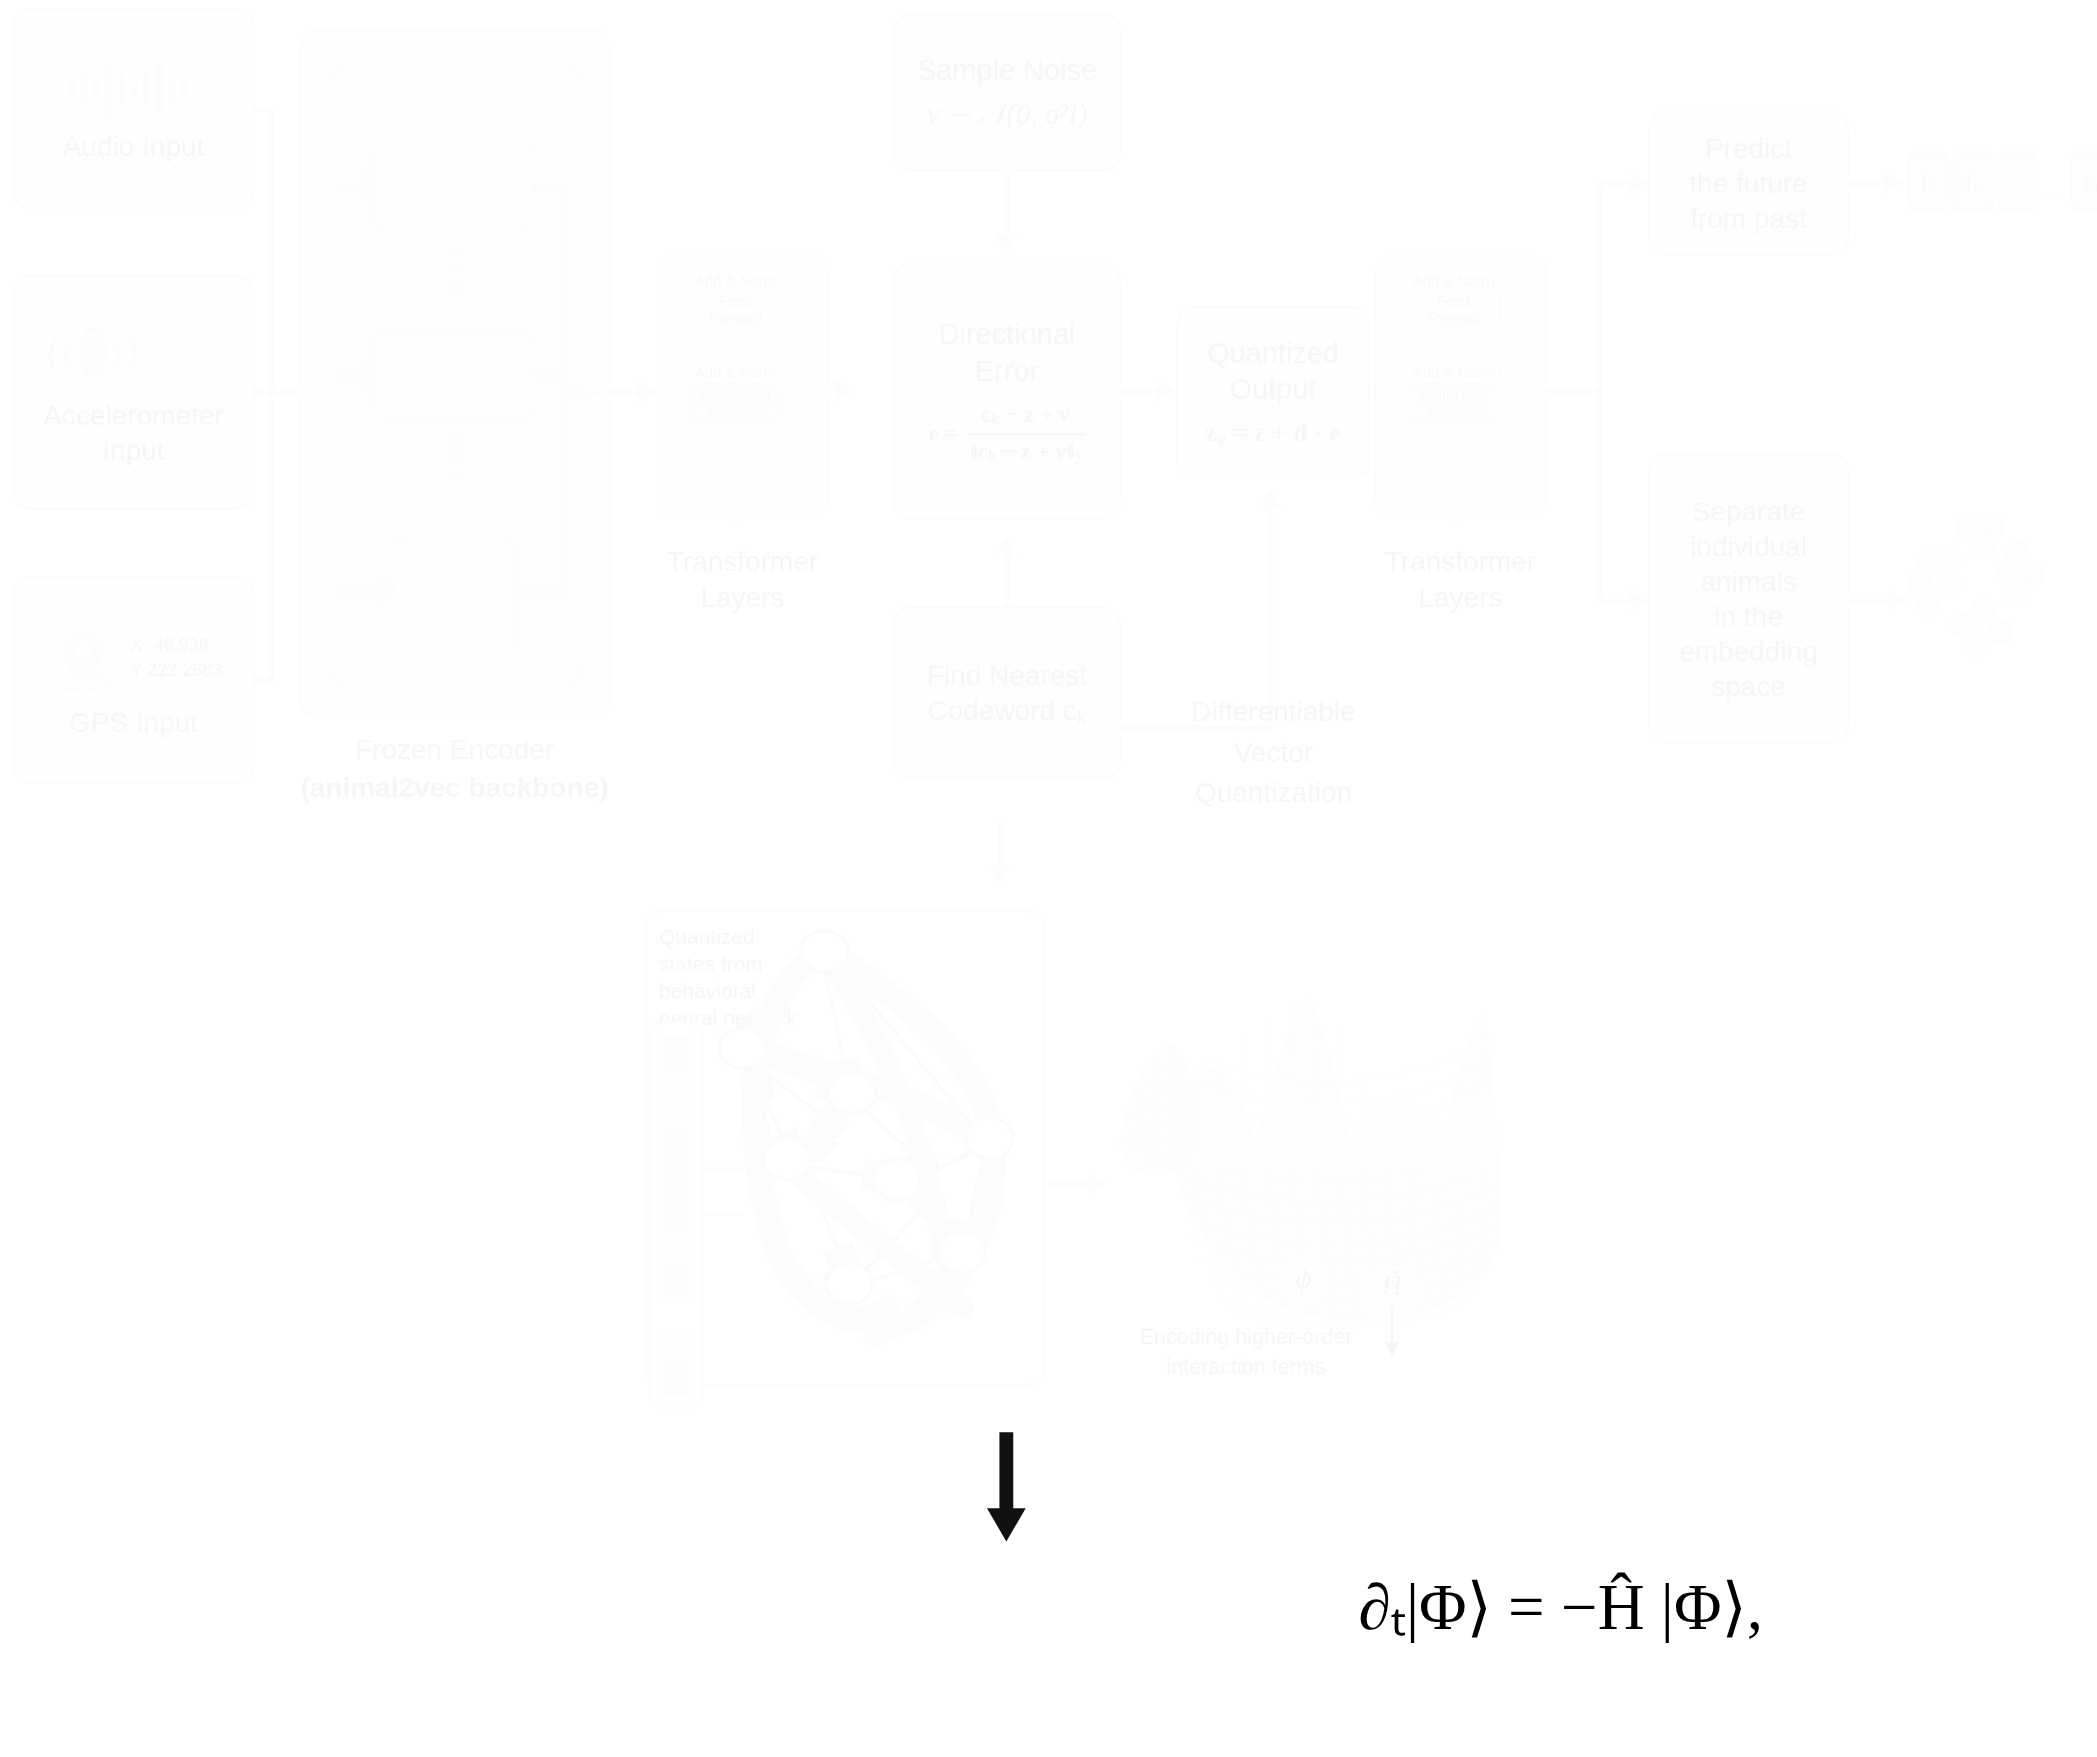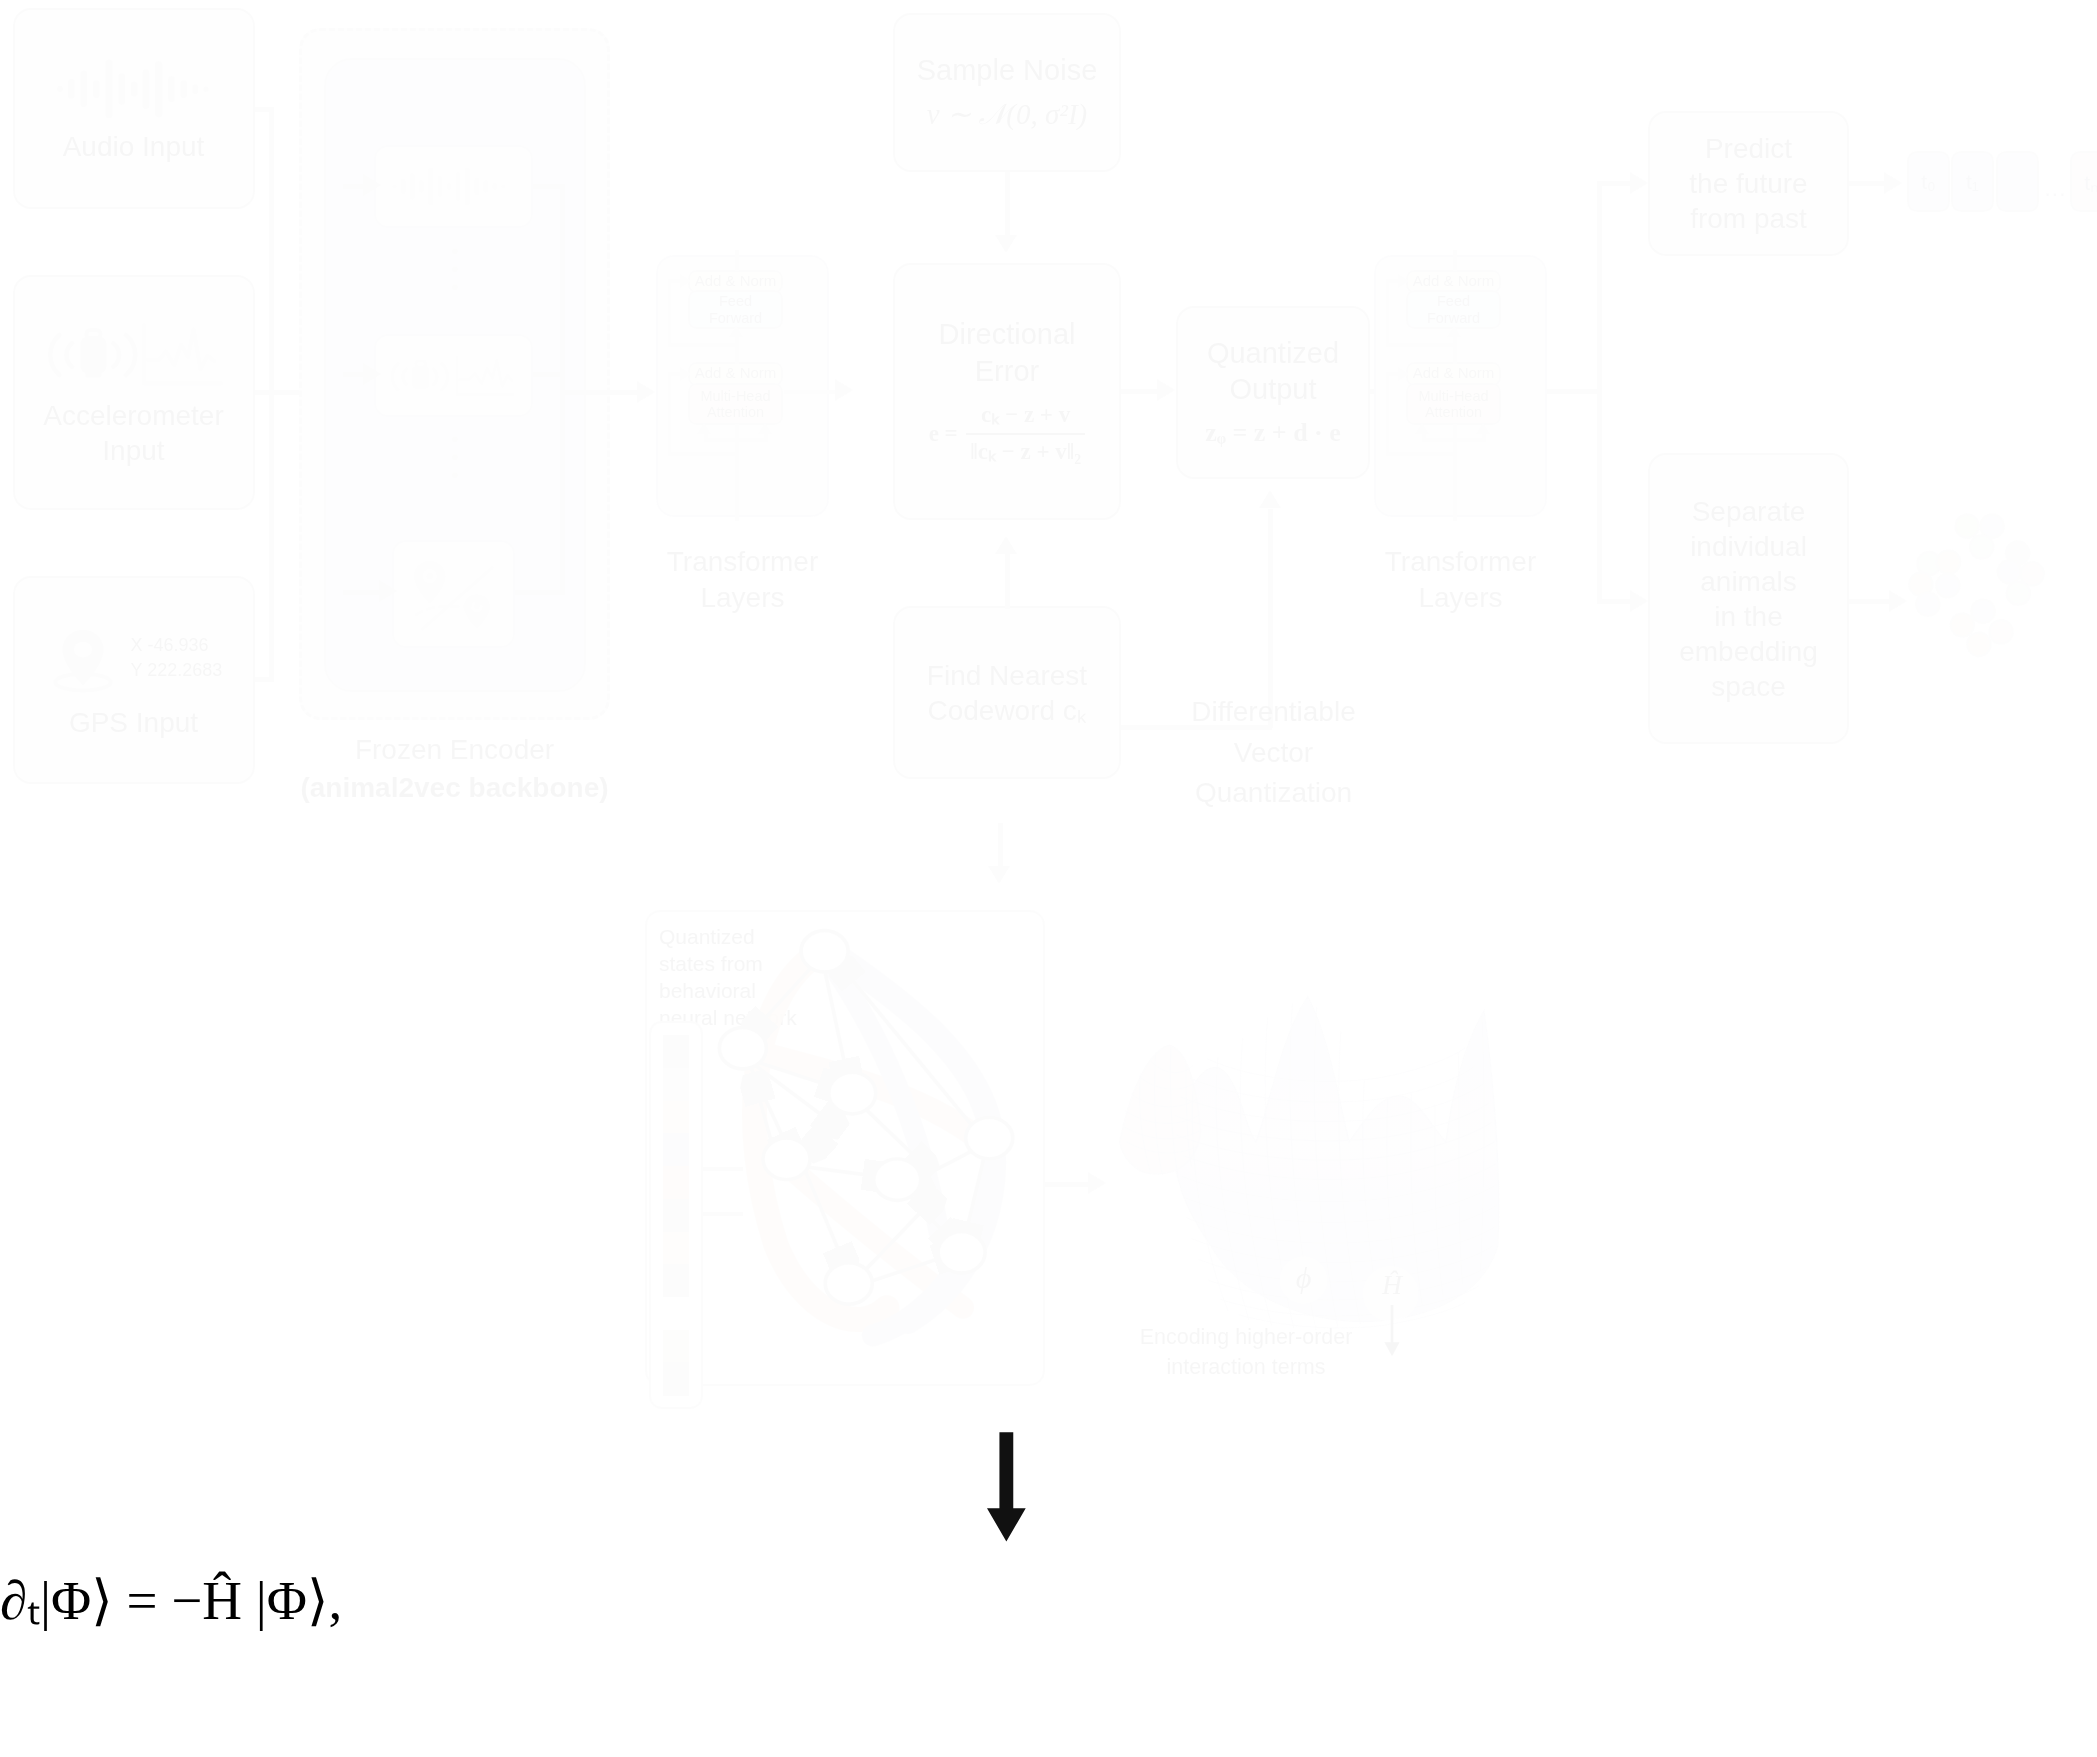--- a/index.html
+++ b/index.html
@@ -589,16 +589,16 @@
     </div>
 
   </div>
 
   <div class="blackarrow" style="left:969px;top:1432px;width:83px;height:111px;">
     <svg width="83" height="111" viewBox="0 0 120 160">
       <path d="M44 0 L44 110 L26 110 L54 158 L82 110 L64 110 L64 0 Z" fill="#111111"></path>
     </svg>
   </div>
 
-  <div class="eqfinal" style="left:0px;top:1560px;width:1763px;text-align:left;font-size:55px;">∂ₜ|Φ⟩ = −Ĥ |Φ⟩,</div>
+  <div class="eqfinal" style="left:0px;top:1560px;width:1763px;text-align:right;font-size:65px;">∂ₜ|Φ⟩ = −Ĥ |Φ⟩,</div>
 
 </div>
 
 
 </body></html>

